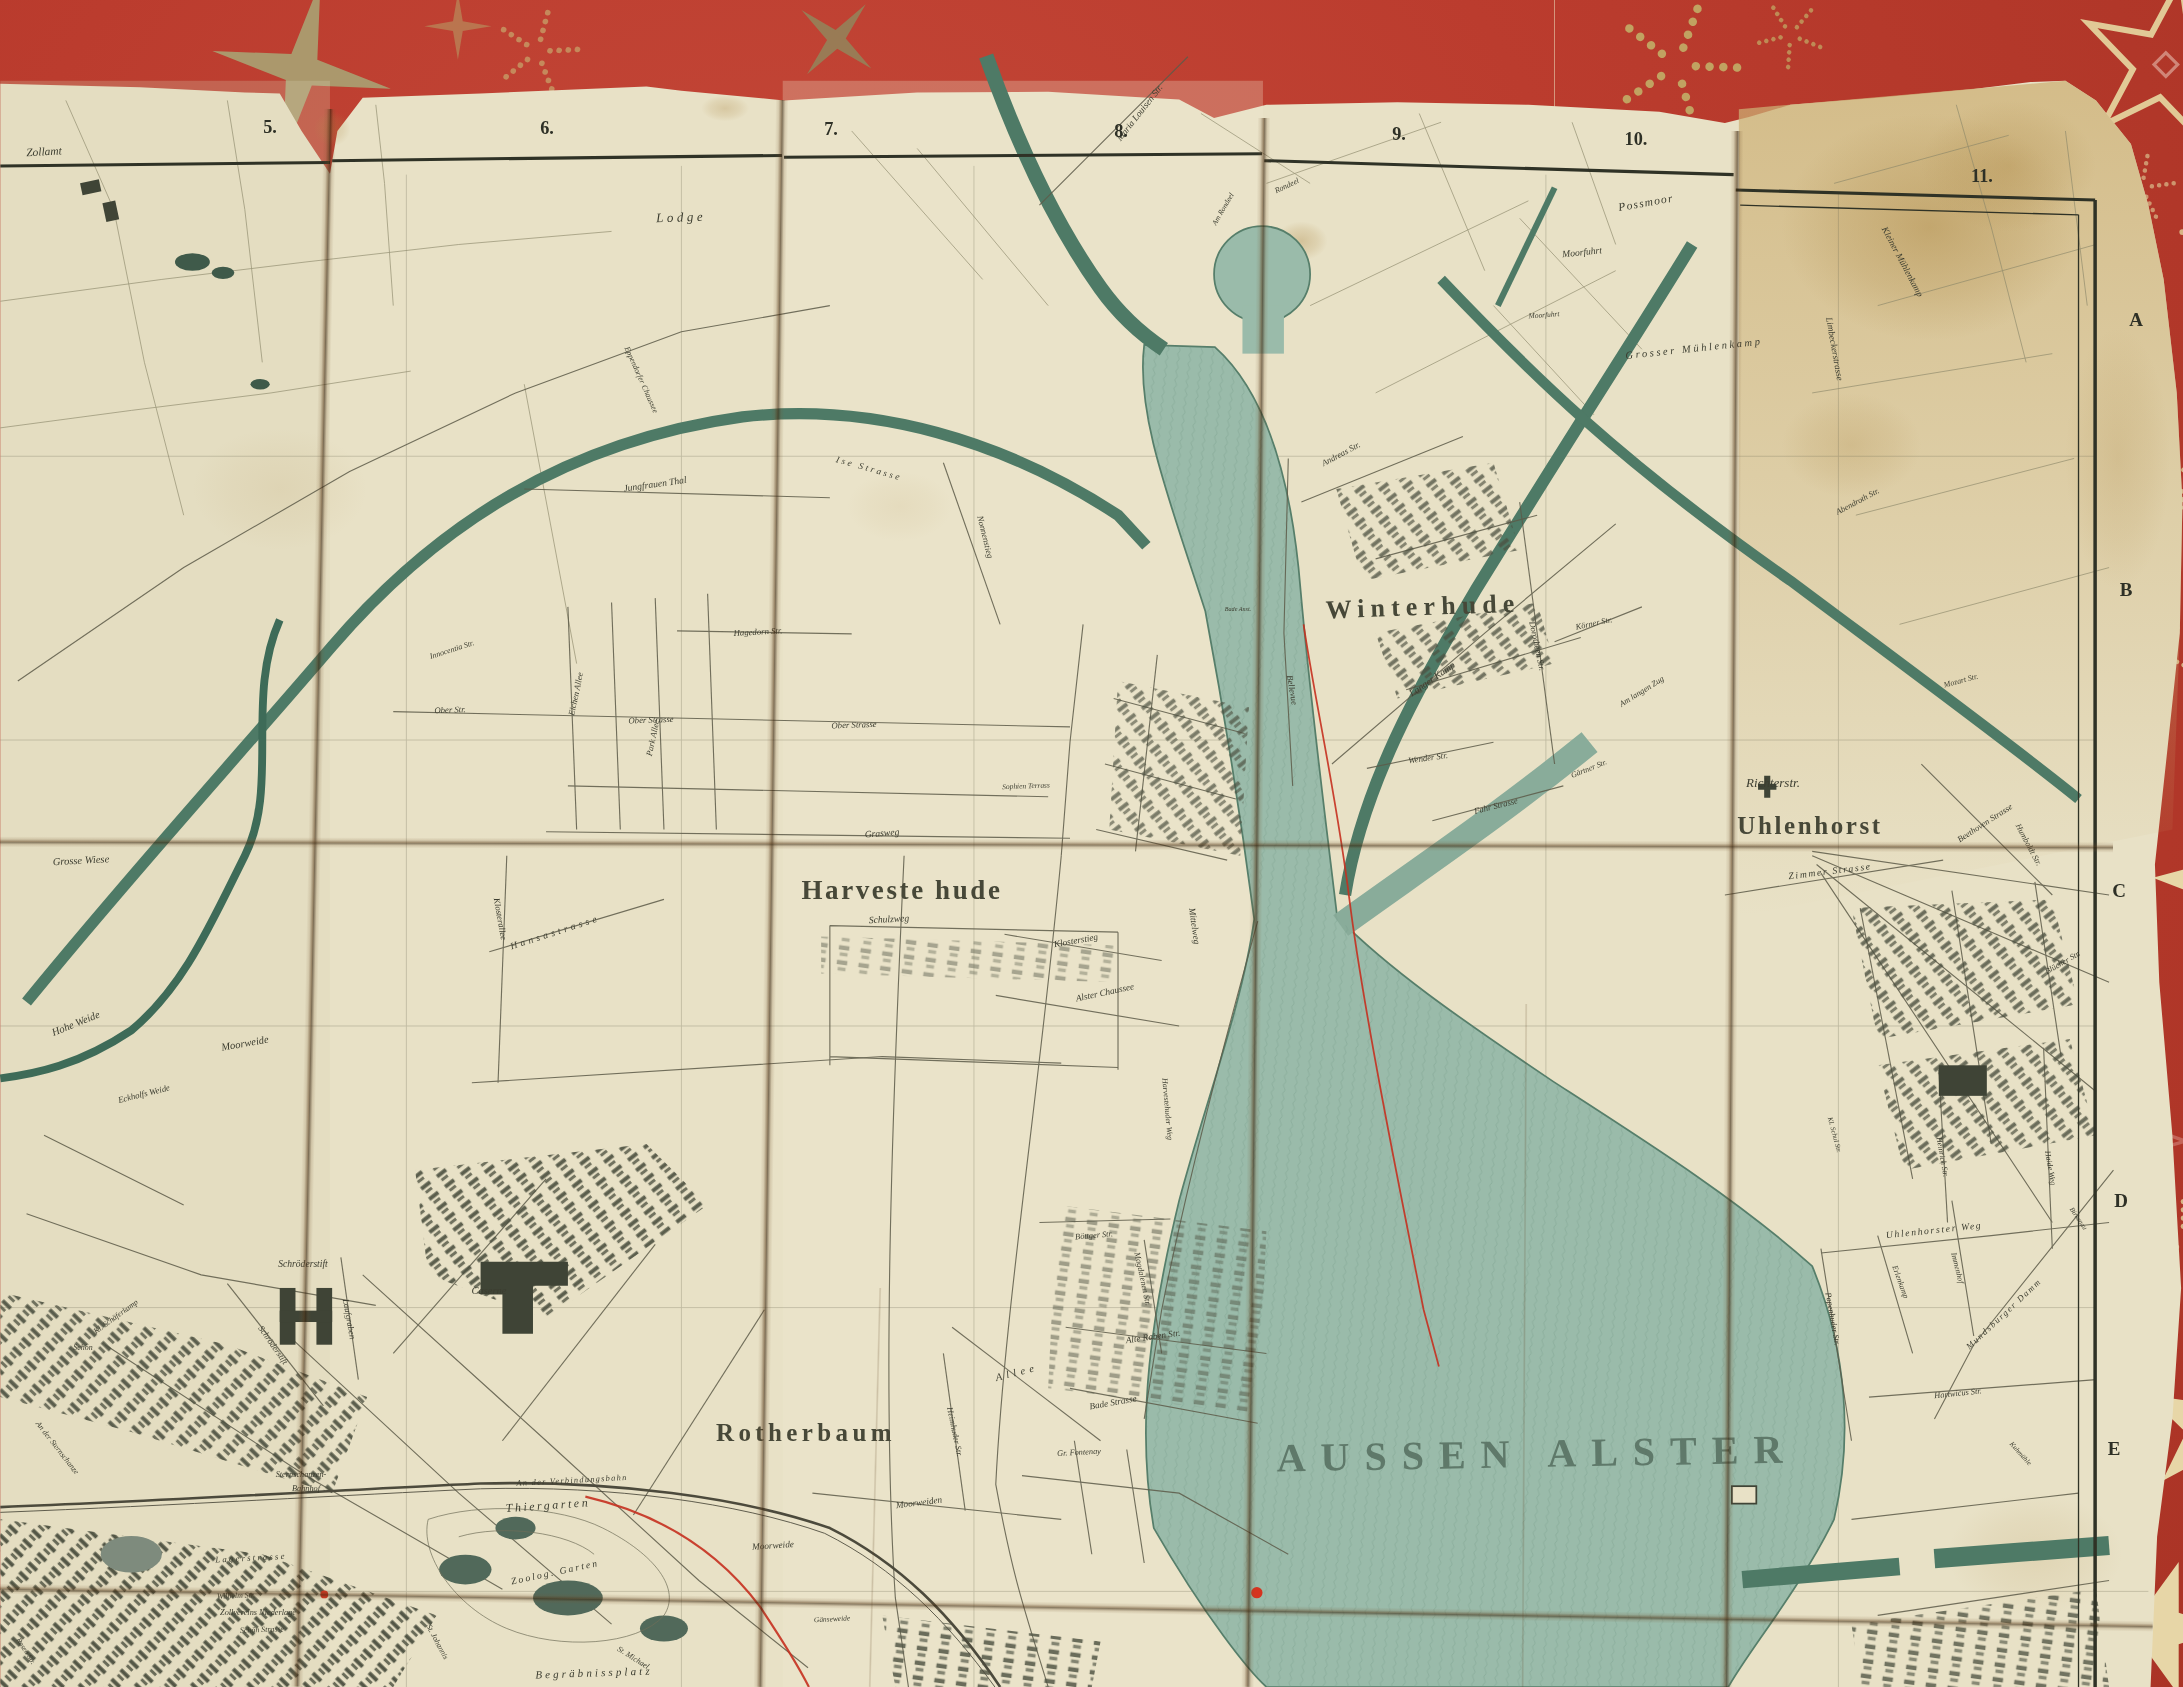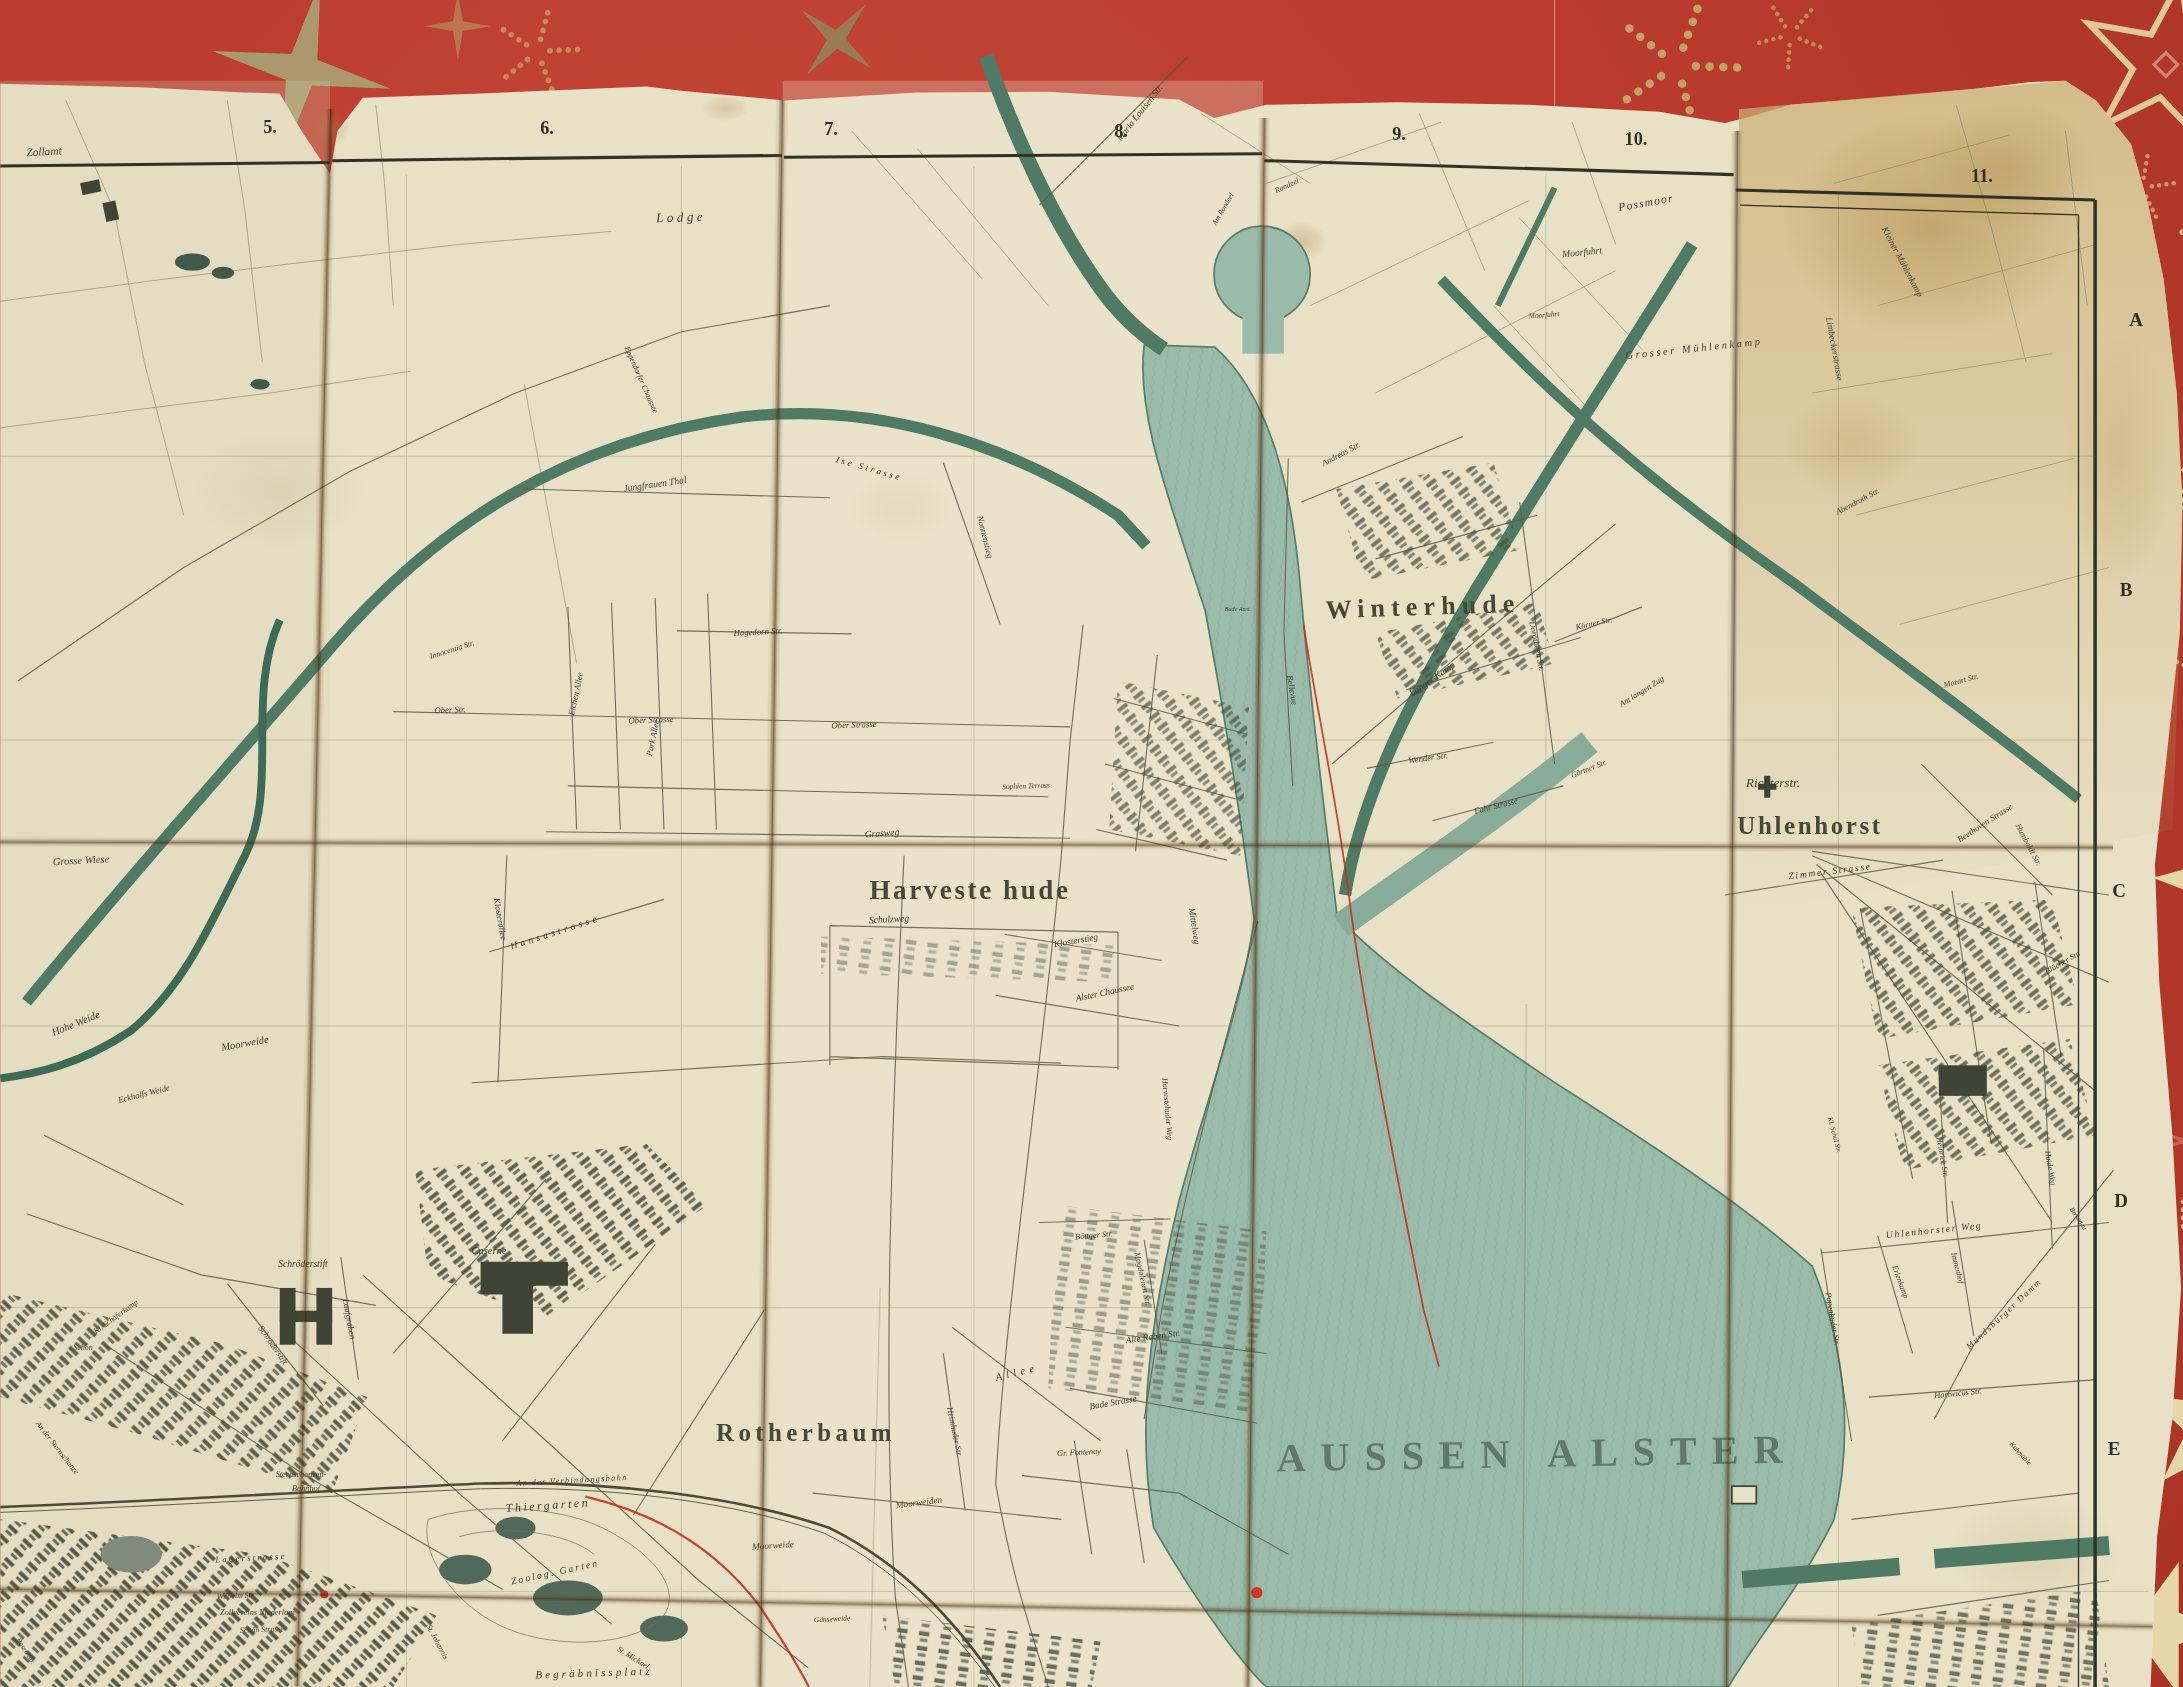--- a/index.html
+++ b/index.html
@@ -579,21 +579,21 @@
       <div class="lbl s" style="left: 1642px; top: 692px; font-size: 8.3px; --r: -32deg;">Am langen Zug</div>
       <div class="lbl s" style="left: 1496px; top: 806px; font-size: 8.7px; --r: -14deg;">Fahr Strasse</div>
       <div class="lbl s" style="left: 1589px; top: 769px; font-size: 7.9px; --r: -22deg;">Gärtner Str.</div>
       <div class="lbl s" style="left: 1961px; top: 681px; font-size: 7.9px; --r: -15deg;">Mozart Str.</div>
       <div class="lbl p" style="left: 1810px; top: 825px; font-size: 25px; letter-spacing: 2.6px; --r: 0deg;">Uhlenhorst</div>
       <div class="lbl s" style="left: 1773px; top: 782px; font-size: 13px; --r: 0deg;">Richterstr.</div>
       <div class="lbl s" style="left: 1985px; top: 823px; font-size: 8.7px; --r: -33deg;">Beethoven Strasse</div>
       <div class="lbl s" style="left: 2028px; top: 845px; font-size: 8.3px; --r: 62deg;">Humboldt Str.</div>
       <div class="lbl s" style="left: 1830px; top: 871px; font-size: 9.6px; letter-spacing: 1.7px; --r: -7deg;">Zimmer Strasse</div>
       <div class="lbl s" style="left: 2063px; top: 963px; font-size: 8.3px; --r: -30deg;">Blücher Str.</div>
-      <div class="lbl p" style="left: 970px; top: 890px; font-size: 27px; letter-spacing: 2.6px; --r: 0deg;">Harveste hude</div>
+      <div class="lbl p" style="left: 902px; top: 890px; font-size: 27px; letter-spacing: 2.6px; --r: 0deg;">Harveste hude</div>
       <div class="lbl s" style="left: 889px; top: 919px; font-size: 9.6px; --r: -3deg;">Schulzweg</div>
       <div class="lbl s" style="left: 882px; top: 833px; font-size: 9.6px; --r: -4deg;">Grasweg</div>
       <div class="lbl s" style="left: 1076px; top: 941px; font-size: 9.2px; --r: -10deg;">Klosterstieg</div>
       <div class="lbl s" style="left: 1105px; top: 993px; font-size: 9.2px; --r: -12deg;">Alster Chaussee</div>
       <div class="lbl s" style="left: 1194px; top: 926px; font-size: 9.2px; --r: 82deg;">Mittelweg</div>
       <div class="lbl s" style="left: 1026px; top: 786px; font-size: 7.4px; --r: -2deg;">Sophien Terrass</div>
       <div class="lbl s" style="left: 758px; top: 632px; font-size: 8.7px; --r: -3deg;">Hagedorn Str.</div>
       <div class="lbl s" style="left: 450px; top: 710px; font-size: 8.7px; --r: -2deg;">Ober Str.</div>
       <div class="lbl s" style="left: 651px; top: 720px; font-size: 8.7px; --r: -2deg;">Ober Strasse</div>
       <div class="lbl s" style="left: 854px; top: 725px; font-size: 8.7px; --r: -2deg;">Ober Strasse</div>
@@ -606,21 +606,21 @@
       <div class="lbl s" style="left: 641px; top: 380px; font-size: 7.9px; --r: 66deg;">Eppendorfer Chaussee</div>
       <div class="lbl s" style="left: 555px; top: 932px; font-size: 9.6px; letter-spacing: 3.5px; --r: -18deg;">Hansastrasse</div>
       <div class="lbl s" style="left: 500px; top: 919px; font-size: 8.7px; --r: 80deg;">Klosterallee</div>
       <div class="lbl s" style="left: 81px; top: 861px; font-size: 10.5px; --r: -3deg;">Grosse Wiese</div>
       <div class="lbl s" style="left: 76px; top: 1024px; font-size: 10.5px; --r: -22deg;">Hohe Weide</div>
       <div class="lbl s" style="left: 144px; top: 1094px; font-size: 8.7px; --r: -14deg;">Eckholfs Weide</div>
       <div class="lbl s" style="left: 245px; top: 1044px; font-size: 10.5px; --r: -10deg;">Moorweide</div>
       <div class="lbl s" style="left: 773px; top: 1546px; font-size: 9.2px; --r: -4deg;">Moorweide</div>
       <div class="lbl s" style="left: 303px; top: 1264px; font-size: 9.6px; --r: 0deg;">Schröderstift</div>
       <div class="lbl s" style="left: 273px; top: 1345px; font-size: 8.7px; --r: 55deg;">Schröderstift</div>
-      <div class="lbl s" style="left: 489px; top: 1251px; font-size: 10.5px; --r: 0deg;">Caserne</div>
+      <div class="lbl s" style="left: 489px; top: 1291px; font-size: 10.5px; --r: 0deg;">Caserne</div>
       <div class="lbl s" style="left: 349px; top: 1319px; font-size: 8.7px; --r: 80deg;">Laufgraben</div>
       <div class="lbl s" style="left: 83px; top: 1348px; font-size: 7.9px; --r: 0deg;">Schön</div>
       <div class="lbl s" style="left: 116px; top: 1317px; font-size: 7.9px; --r: -36deg;">Kl. Schäferkamp</div>
       <div class="lbl s" style="left: 57px; top: 1448px; font-size: 7.9px; --r: 52deg;">An der Sternschanze</div>
       <div class="lbl s" style="left: 301px; top: 1475px; font-size: 8.3px; --r: 0deg;">Sternschanzen-</div>
       <div class="lbl s" style="left: 306px; top: 1489px; font-size: 8.3px; --r: 0deg;">Bahnhof</div>
       <div class="lbl s" style="left: 572px; top: 1481px; font-size: 8.3px; letter-spacing: 1.3px; --r: -3deg;">An der Verbindungsbahn</div>
       <div class="lbl s" style="left: 548px; top: 1506px; font-size: 11.8px; letter-spacing: 2.6px; --r: -4deg;">Thiergarten</div>
       <div class="lbl s" style="left: 555px; top: 1572px; font-size: 9.6px; letter-spacing: 2.2px; --r: -12deg;">Zoolog. Garten</div>
       <div class="lbl p" style="left: 806px; top: 1432px; font-size: 25px; letter-spacing: 4.4px; --r: 0deg;">Rotherbaum</div>

